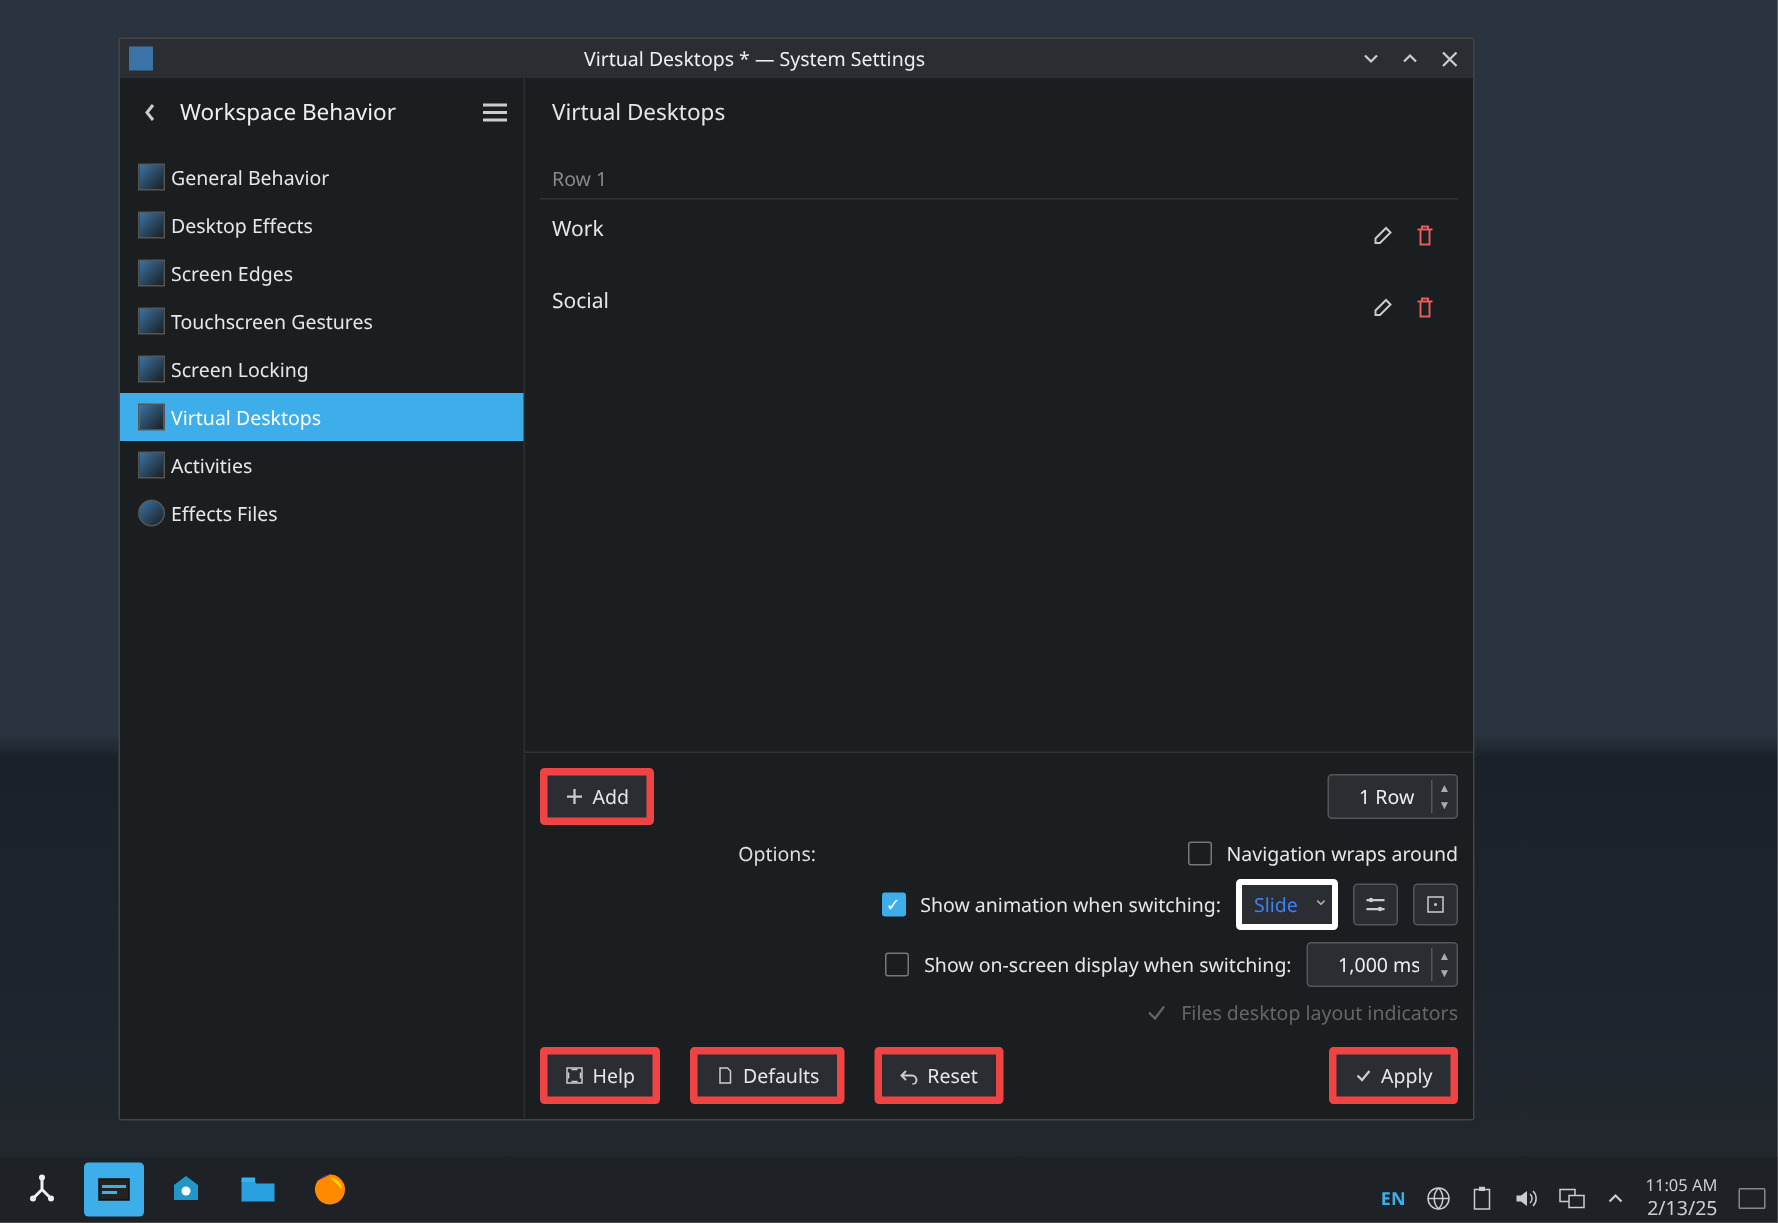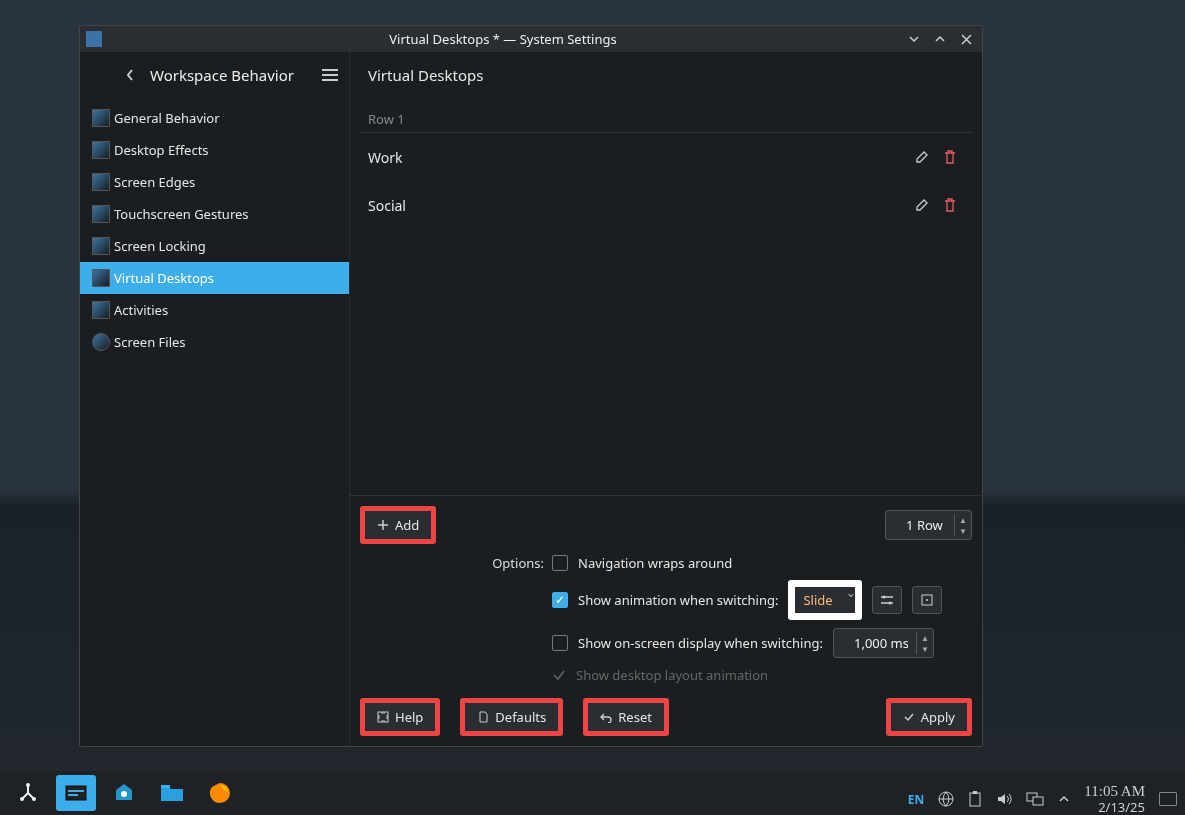--- a/index.html
+++ b/index.html
@@ -19,67 +19,67 @@
     background: #2a2e32; gap: 6px;
   }
   .titlebar .app-icon {
     width: 16px; height: 16px; background: #3a74a6; display:inline-block;
   }
   .titlebar .title { flex: 1; text-align: center; font-size: 13px; color: #eee; }
   .winbtn { width: 20px; height: 20px; display:flex; align-items:center; justify-content:center; color:#ccc; cursor:pointer;}
   .window-body { flex:1; display:flex; }
   
   .sidebar { width: 270px; background:#1b1e20; border-right:1px solid #2a2e32; display:flex; flex-direction:column;}
-  .sidebar-header { display:flex; align-items:center; height:46px; padding:0 10px; gap:10px;margin-left:30px;}
+  .sidebar-header { display:flex; align-items:center; height:46px; padding:0 10px; gap:10px;}
   .sidebar-header .back { width:20px; display:flex; justify-content:center; color:#ccc; cursor:pointer;}
   .sidebar-header .label { font-size:15px; color:#eee; flex:1;}
   .sidebar-header .menu { font-size:18px; color:#ccc; cursor:pointer;}
   .sidebar-items { padding-top:4px; }
   .side-item { display:flex; align-items:center; gap:4px; padding:7px 12px; cursor:pointer; }
   .side-item.active { background:#3daee9; color:#fff;}
   .side-item .ico { width:18px; height:18px; display:inline-block; border:1px solid #555; background:linear-gradient(135deg,#3a74a6,#1b1e20); }
   .side-item .ico.clock{border-radius:50%;}
   
   .main { flex:1; display:flex; flex-direction:column; background:#1b1e20;}
   .main-header{ height:46px; display:flex; align-items:center; padding:0 18px; font-size:15px;}
   .main-content{ flex:1; padding:8px 10px; overflow:auto;}
   .row-label{ color:#888; font-size:13px; font-weight:normal; padding:4px 8px; border-bottom:1px solid #333;}
-  .vd-row{ display:flex; align-items:center; padding:10px 8px;}
+  .vd-row{ display:flex; align-items:flex-start; padding:10px 8px;}
   .vd-row .name{ flex:1; font-size:14px;}
   .icon-btn{ width:28px; height:28px; display:flex; align-items:center; justify-content:center; cursor:pointer; color:#ccc;}
   .icon-btn.del{ color:#e85c5c;}
   
   .bottom{ border-top:1px solid #333; padding:10px; display:flex; flex-direction:column; gap:10px;}
   .addrow{ display:flex; align-items:center; justify-content:space-between;}
   .btn{ display:inline-flex; align-items:center; gap:6px; border:5px solid #ef4444; background:#2a2e32; padding:5px 12px; border-radius:3px; cursor:pointer; font-size:13px;}
   .spin{ display:flex; align-items:center; border:1px solid #555; border-radius:3px; background:#2a2e32;padding-left:12px;}
   .spin input{ width:56px; background:transparent; border:none; color:#eee; padding:5px 8px; font-size:13px;}
   .spin .arrows{ display:flex; flex-direction:column; border-left:1px solid #555;}
   .spin .arrows span{ font-size:8px; line-height:9px; padding:1px 4px; cursor:pointer; color:#aaa;}
   .options-grid{ display:grid; grid-template-columns: 180px auto; gap:8px 8px; align-items:center; padding:0 0 0 4px;}
   .options-grid .lbl{ text-align:right; color:#ddd;}
-  .opt-line{ display:flex; align-items:center; gap:10px;}
+  .opt-line{ display:flex; align-items:center; gap:10px;justify-content:flex-end;}
   .cbox{ width:16px; height:16px; border:1px solid #777; border-radius:2px; display:inline-flex; align-items:center; justify-content:center; cursor:pointer;}
   .cbox.checked{ background:#3daee9; border-color:#3daee9;}
   .cbox.checked::after{ content:"✓"; font-size:12px; color:#fff; line-height:1;}
-  select{ background:#2a2e32; color:#fdba74; border:7px solid #ffffff; padding:4px 22px 4px 8px; border-radius:3px; font-size:13px; appearance:none;}
+  select{ background:#2a2e32; color:#3b82f6; border:4px solid #ffffff; padding:4px 22px 4px 8px; border-radius:3px; font-size:13px; appearance:none;}
   .select-wrap{ position:relative; display:inline-block;}
   .select-wrap::after{ content:"⌄"; position:absolute; right:6px; top:3px; color:#aaa; pointer-events:none;}
   .smallbtn{ width:30px; height:28px; border:1px solid #555; background:#2a2e32; border-radius:3px; display:inline-flex; align-items:center; justify-content:center; cursor:pointer; color:#ccc;}
   .disabled{ color:#666;}
   .footer{ display:flex; align-items:center; gap:20px; padding:4px 10px 10px 10px;}
   .footer .spacer{ flex:1;}
   
   .taskbar{ position:absolute; left:0; bottom:0; width:100%; height:44px; background:#1e2226; display:flex; align-items:center; padding:0 8px; gap:8px;}
   .taskbar .tb-icon{ width:40px; height:36px; display:flex; align-items:center; justify-content:center; cursor:pointer; border-radius:3px;}
   .taskbar .tb-icon.active{ background:#3daee9;}
   .taskbar .tb-spacer{ flex:1;}
   .taskbar .tray{ display:flex; align-items:center; gap:14px; color:#ccc;margin-top:12px;}
   .taskbar .clock{ text-align:right; line-height:1.15; font-size:13px;}
-  .taskbar .clock .time{ font-size:15px;font-family:Liberation Serif, serif;}
+  .taskbar .clock .time{ font-size:11px;}
   .lang{ color:#3daee9; font-weight:bold; font-size:12px;}
   .showdesk{ width:18px; height:14px; border:1px solid #888; border-radius:1px;}
   svg{ display:block;}
 </style>
 </head>
 <body>
 
 <div class="window">
   <div class="titlebar">
     <span class="app-icon"></span>
@@ -141,21 +141,21 @@
         <div class="side-item active">
             <span class="ico"></span>
             <span>Virtual Desktops</span>
           </div>
         <div class="side-item">
             <span class="ico"></span>
             <span>Activities</span>
           </div>
         <div class="side-item">
             <span class="ico clock"></span>
-            <span>Screen Files</span>
+            <span>Effects Files</span>
           </div>
       </div>
     </div>
 
     <div class="main">
       <div class="main-header">Virtual Desktops</div>
 
       <div class="main-content">
         <div class="row-label">Row 1</div>
         <div class="vd-row">
@@ -245,21 +245,21 @@
                   <span>▼</span>
                 </span>
             </span>
           </div>
 
           <span></span>
           <div class="opt-line disabled">
             <svg width="14" height="14" viewBox="0 0 14 14">
                 <path d="M2 7 L6 11 L12 3" stroke="#666" stroke-width="1.5" fill="none"></path>
               </svg>
-            <span>Show desktop layout animation</span>
+            <span>Files desktop layout indicators</span>
           </div>
         </div>
       </div>
 
       <div class="footer">
         <span class="btn">
           <svg width="12" height="12" viewBox="0 0 12 12">
               <rect x="1" y="1" width="10" height="10" stroke="#ccc" fill="none"></rect>
               <path d="M4 2 H8 M4 10 H8 M2 4 V8 M10 4 V8" stroke="#ccc"></path>
             </svg>

